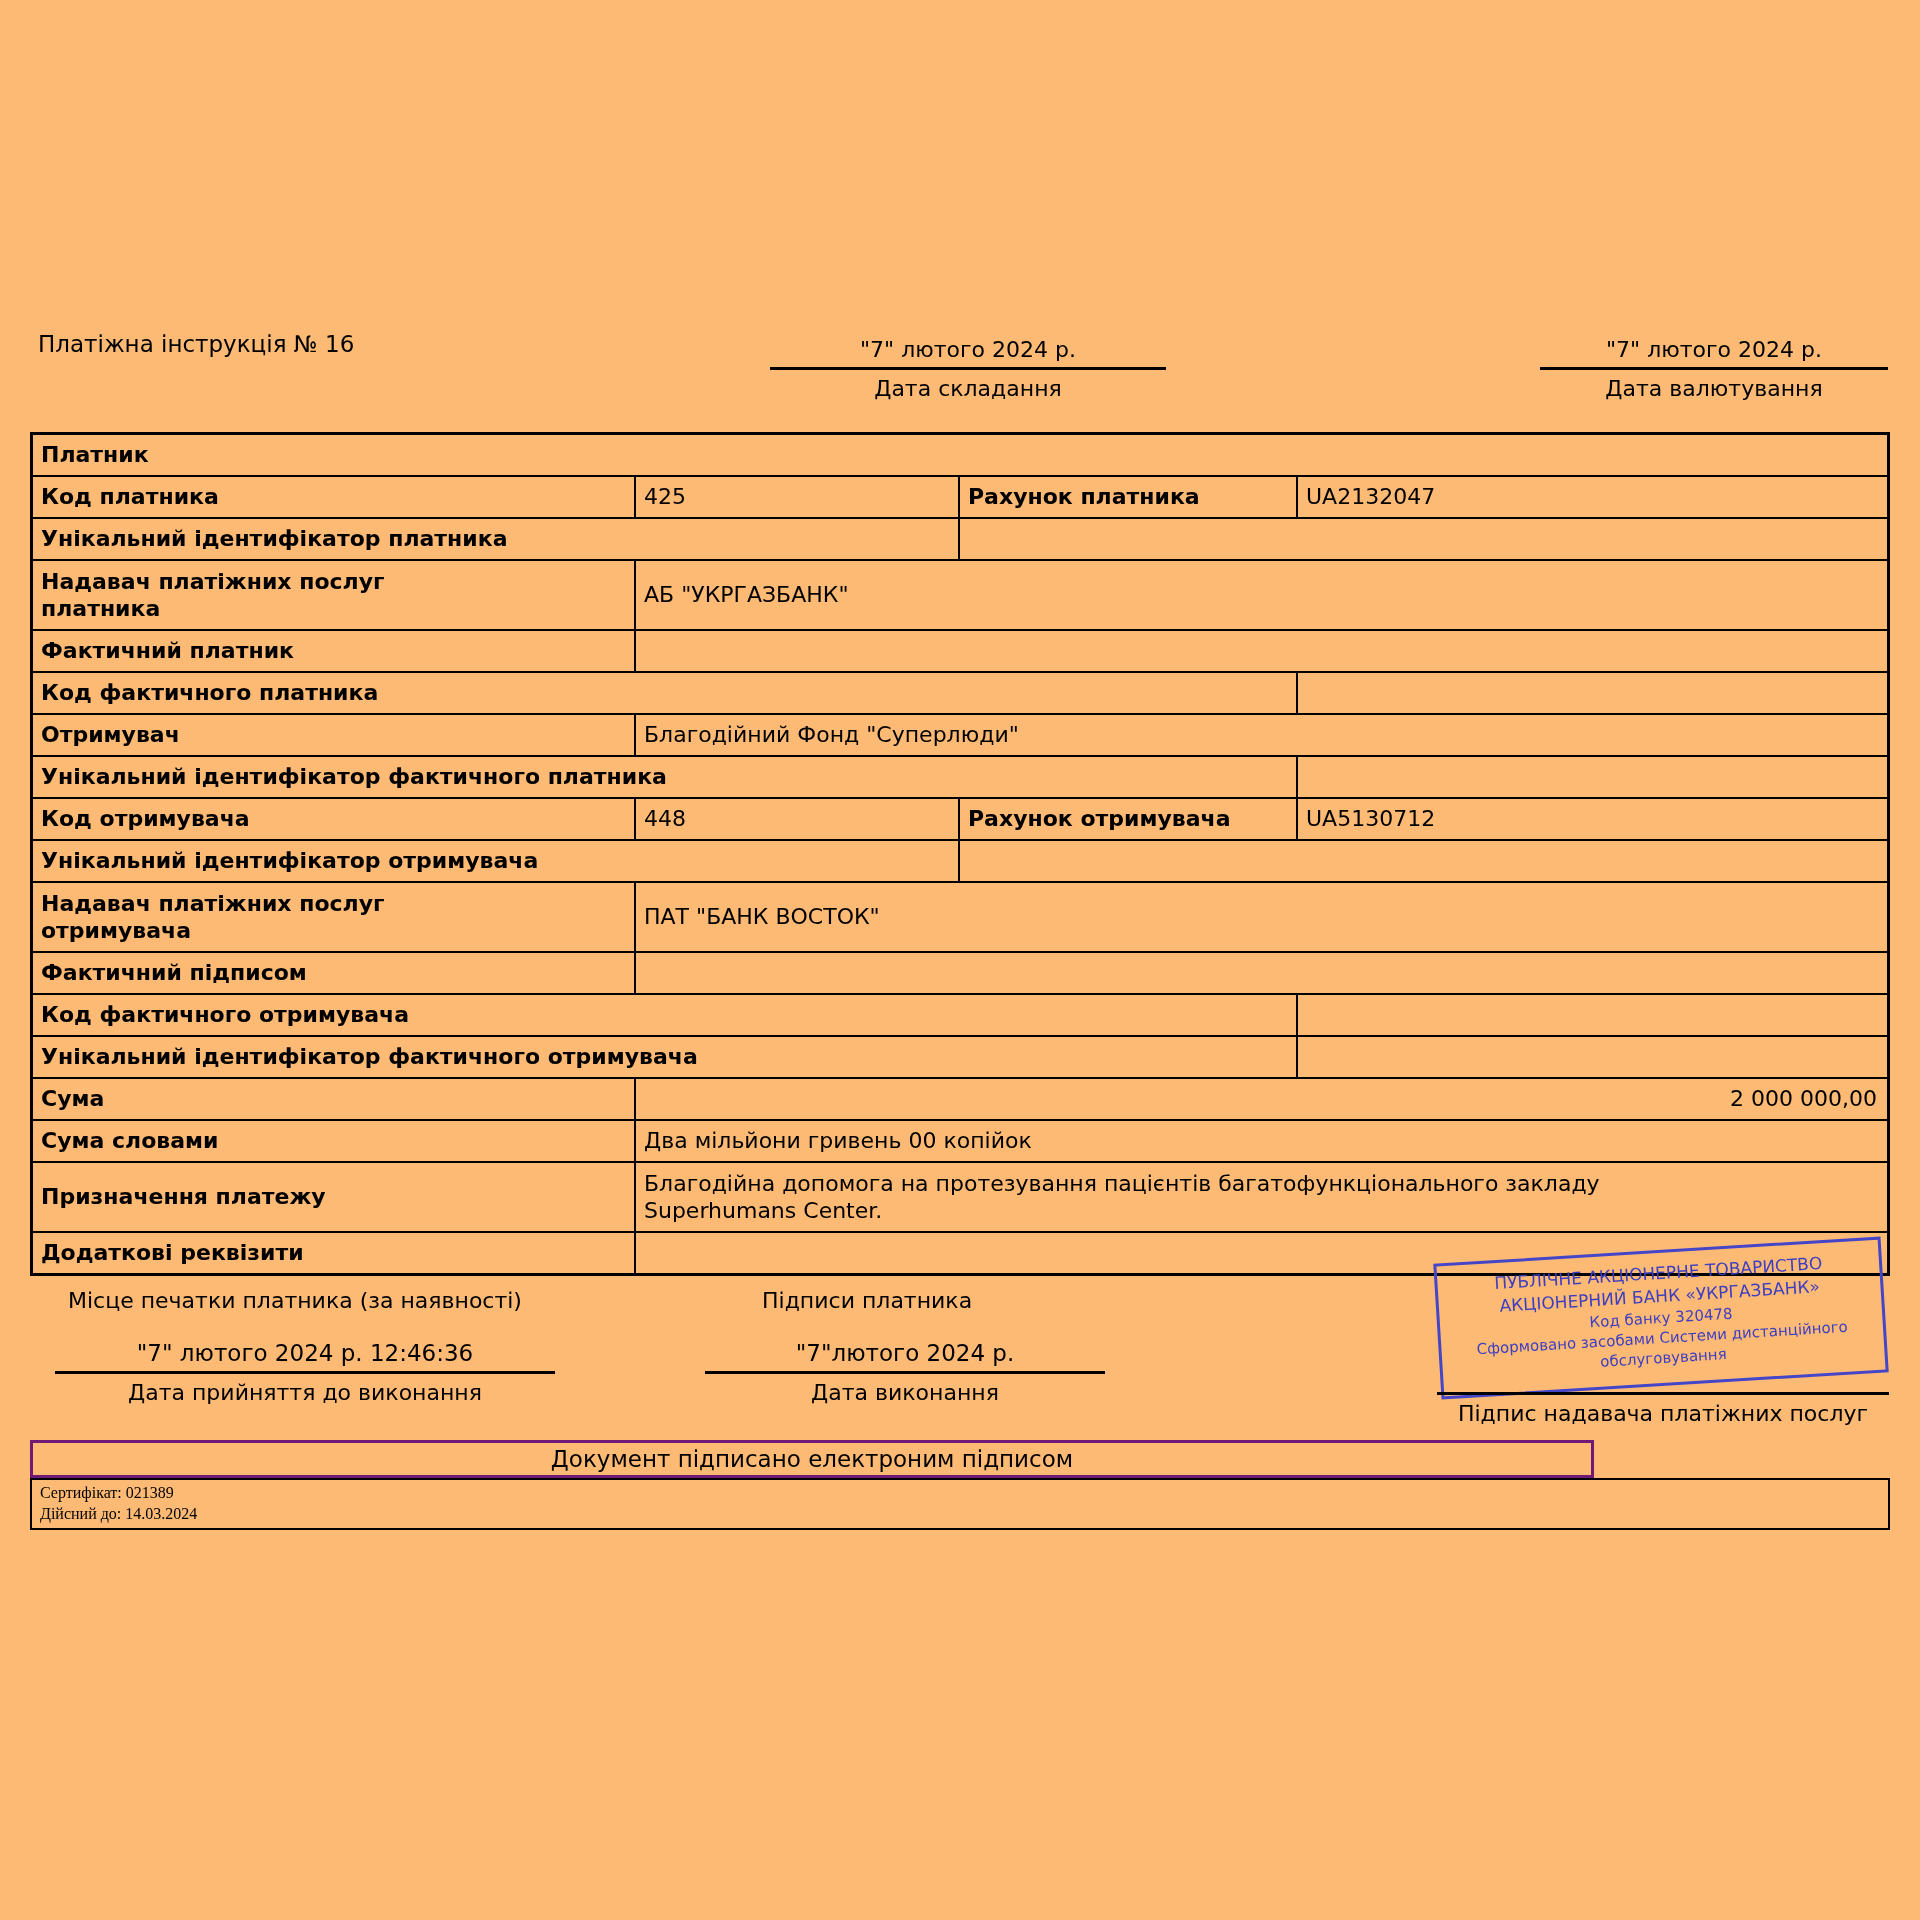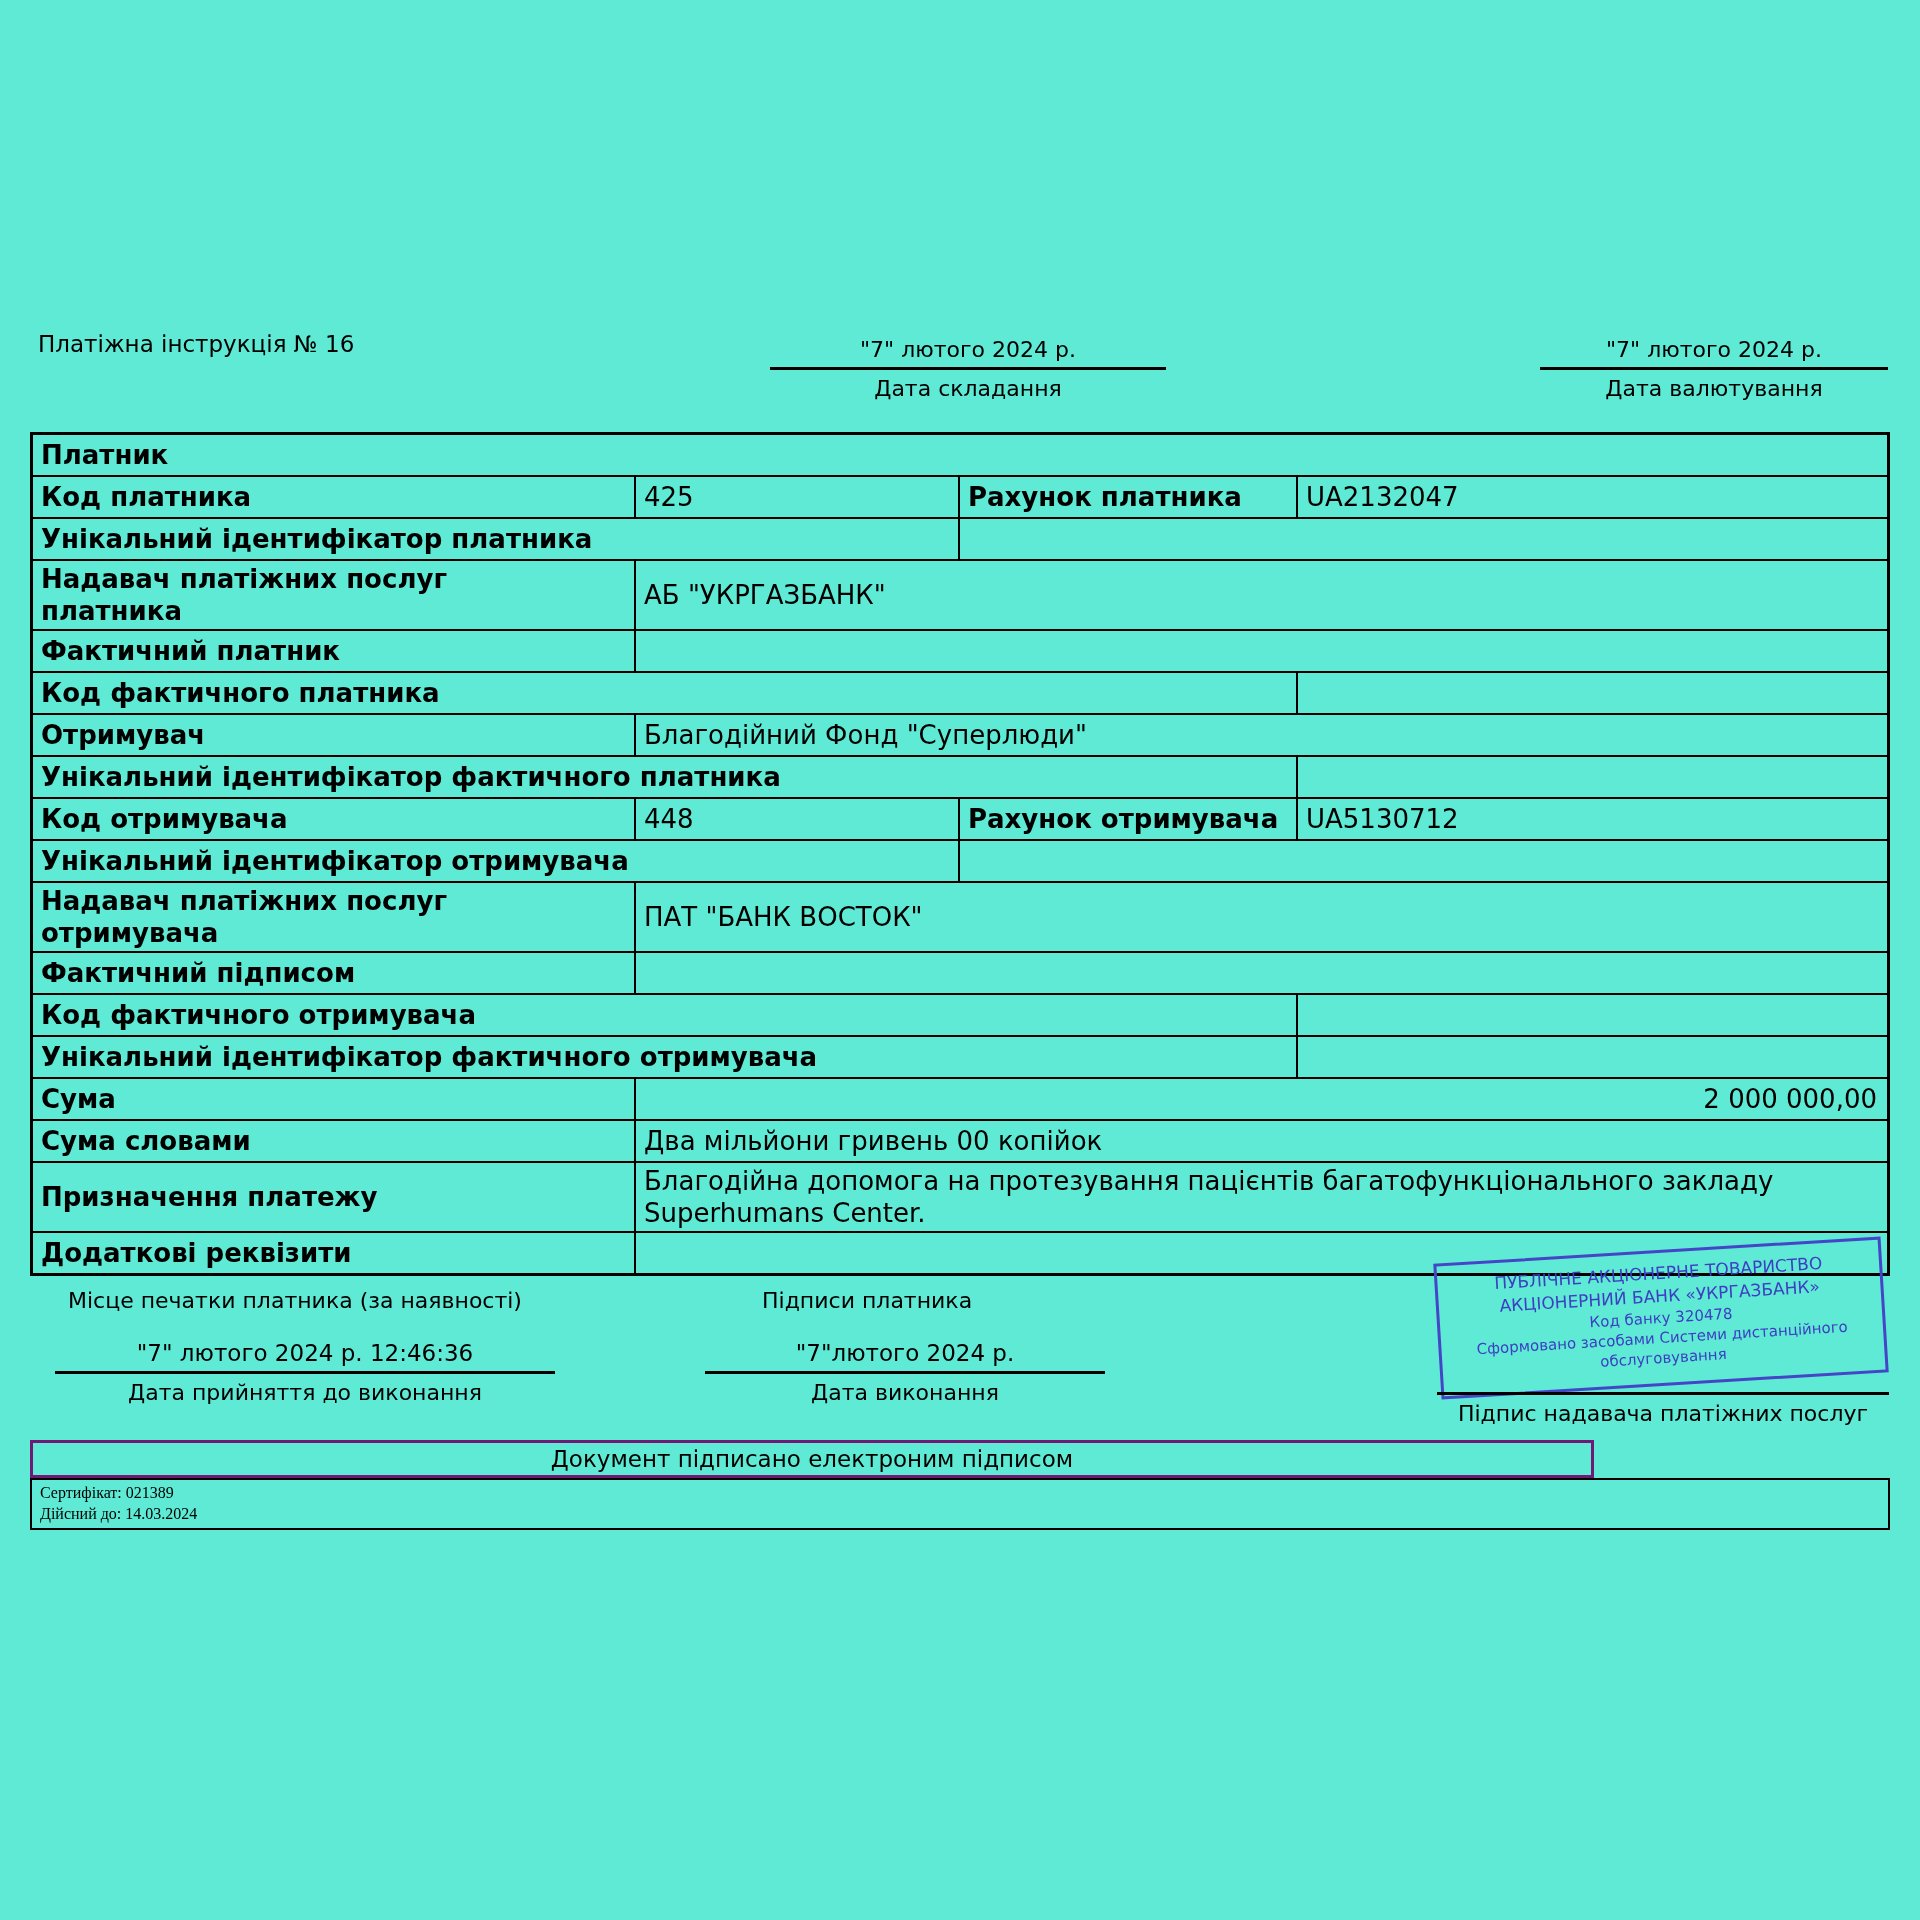--- a/index.html
+++ b/index.html
@@ -1,16 +1,16 @@
 <!DOCTYPE html>
 <html><head>
 <meta charset="utf-8">
 <style>
   html,body{margin:0;padding:0;background:#fff;}
-  .page{position:relative;width:1920px;height:1920px;background:#5eead4;color:#000;
+  .page{position:relative;width:1920px;height:1920px;background:#fdba74;color:#000;
         font-family:"DejaVu Sans","Liberation Sans",sans-serif;overflow:hidden;}
 
   .abs{position:absolute;}
 
   
   .title{left:38px;top:331px;font-size:23px;}
   .date-top{position:absolute;text-align:center;}
   .date-top .date-val{font-size:22px;padding-bottom:5px;border-bottom:3px solid #000;}
   .date-top .date-lab{font-size:22px;padding-top:6px;}
   #date1{left:770px;top:337px;width:396px;}
@@ -19,21 +19,21 @@
   
   .doc-table{position:absolute;left:30px;top:432px;width:1860px;border:3px solid #000;box-sizing:border-box;}
   .trow{display:grid;border-bottom:2px solid #000;}
   .trow:last-child{border-bottom:none;}
   .r-a{grid-template-columns:603px 1fr;}
   .r-4{grid-template-columns:603px 324px 338px 1fr;}
   .r-b{grid-template-columns:927px 1fr;}
   .r-c{grid-template-columns:1265px 1fr;}
   .h1{height:40px;}
   .h2{height:68px;}
-  .cell{display:flex;align-items:center;padding:17px 8px;font-size:26px;border-right:2px solid #000;
+  .cell{display:flex;align-items:center;padding:17px 8px;font-size:22px;border-right:2px solid #000;
         box-sizing:border-box;overflow:hidden;line-height:1.25;}
   .cell:last-child{border-right:none;}
   .lbl{font-weight:bold;}
   .ml{white-space:pre-line;}
   .amt{justify-content:flex-end;padding-right:10px;}
 
   
   .seal-note{left:68px;top:1288px;font-size:22px;}
   .payer-signs{left:762px;top:1288px;font-size:22px;}
   .sig{position:absolute;text-align:center;}

